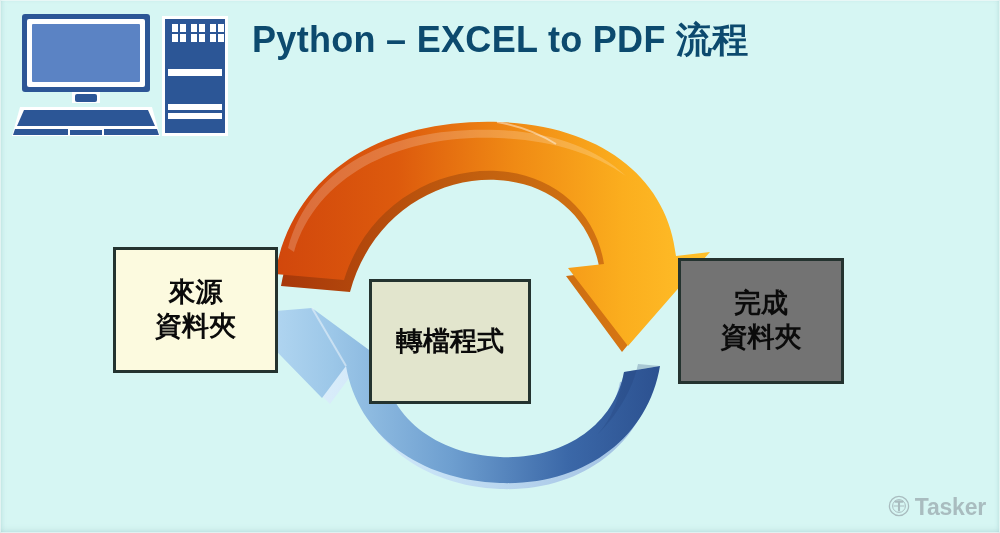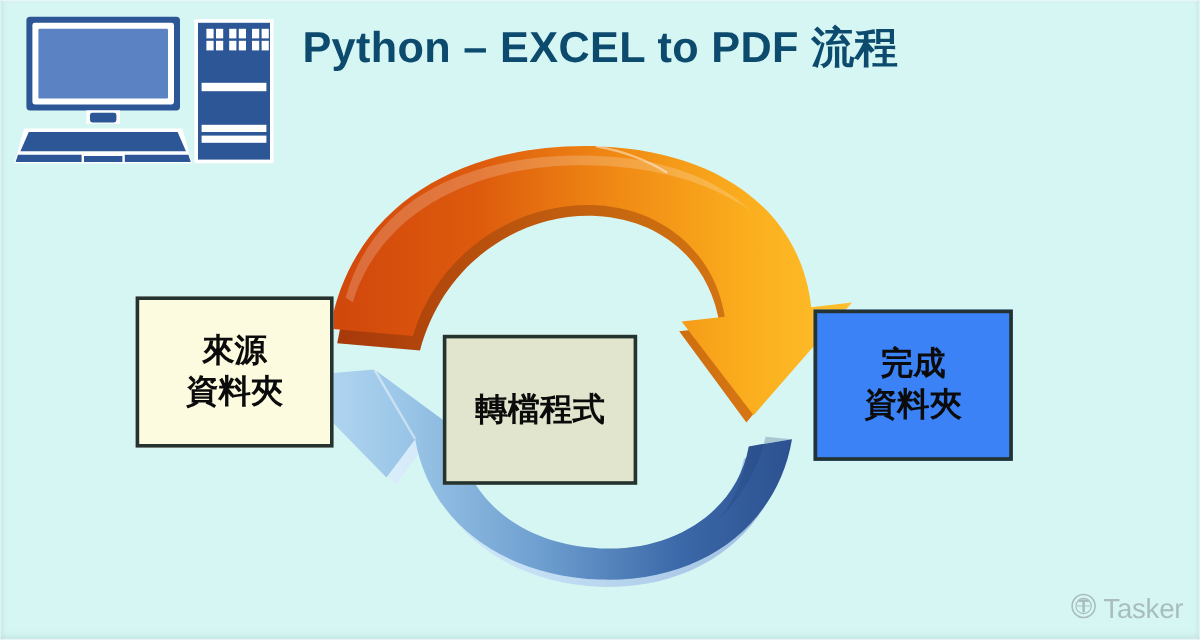--- a/index.html
+++ b/index.html
@@ -92,39 +92,39 @@
     background: #e2e5cd;
     font-size: 27px;
     z-index: 6;
     margin-top: 30px;
   }
   #box-done {
     left: 678px;
     top: 258px;
     width: 166px;
     height: 126px;
-    background: #3b82f6;
+    background: #737373;
     font-size: 27px;
     z-index: 6;
   }
 
   
   .watermark {
     position: absolute;
     right: 14px;
     bottom: 12px;
     display: flex;
     align-items: center;
     gap: 5px;
     opacity: 0.62;
     z-index: 8;
   }
   .watermark .wm-text {
     font-size: 23px;
-    font-weight: normal;
+    font-weight: bold;
     color: #8e9aa0;
     letter-spacing: -0.2px;
   }
 </style>
 </head>
 <body>
 
 <div id="slide">
 
   <div class="pc-icon">

